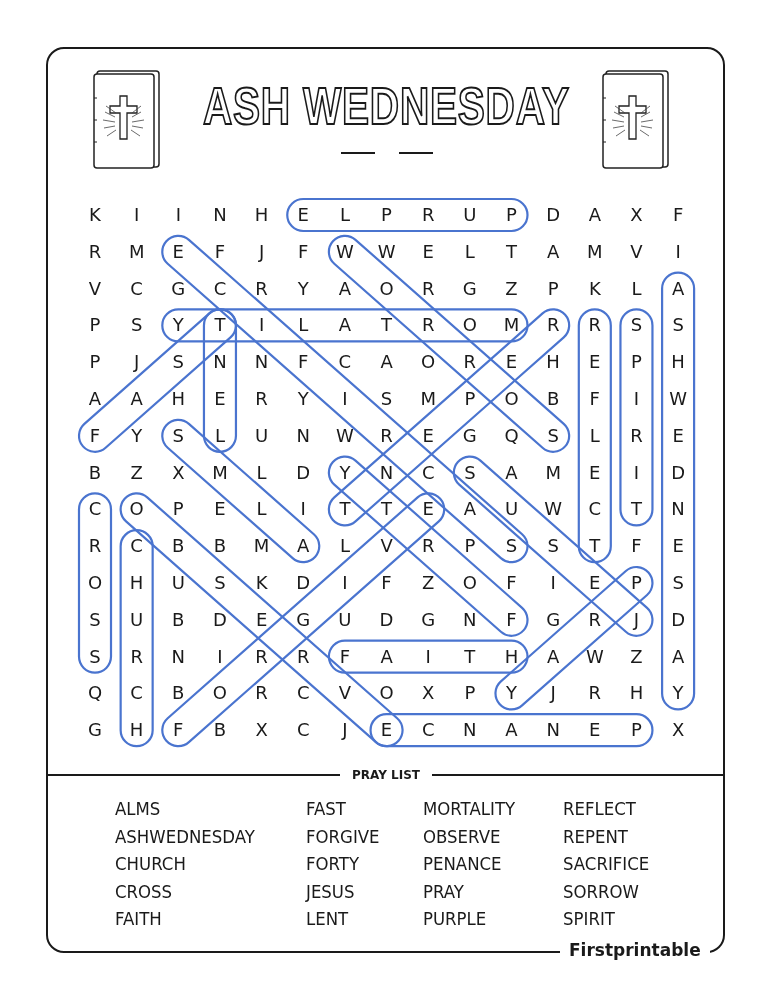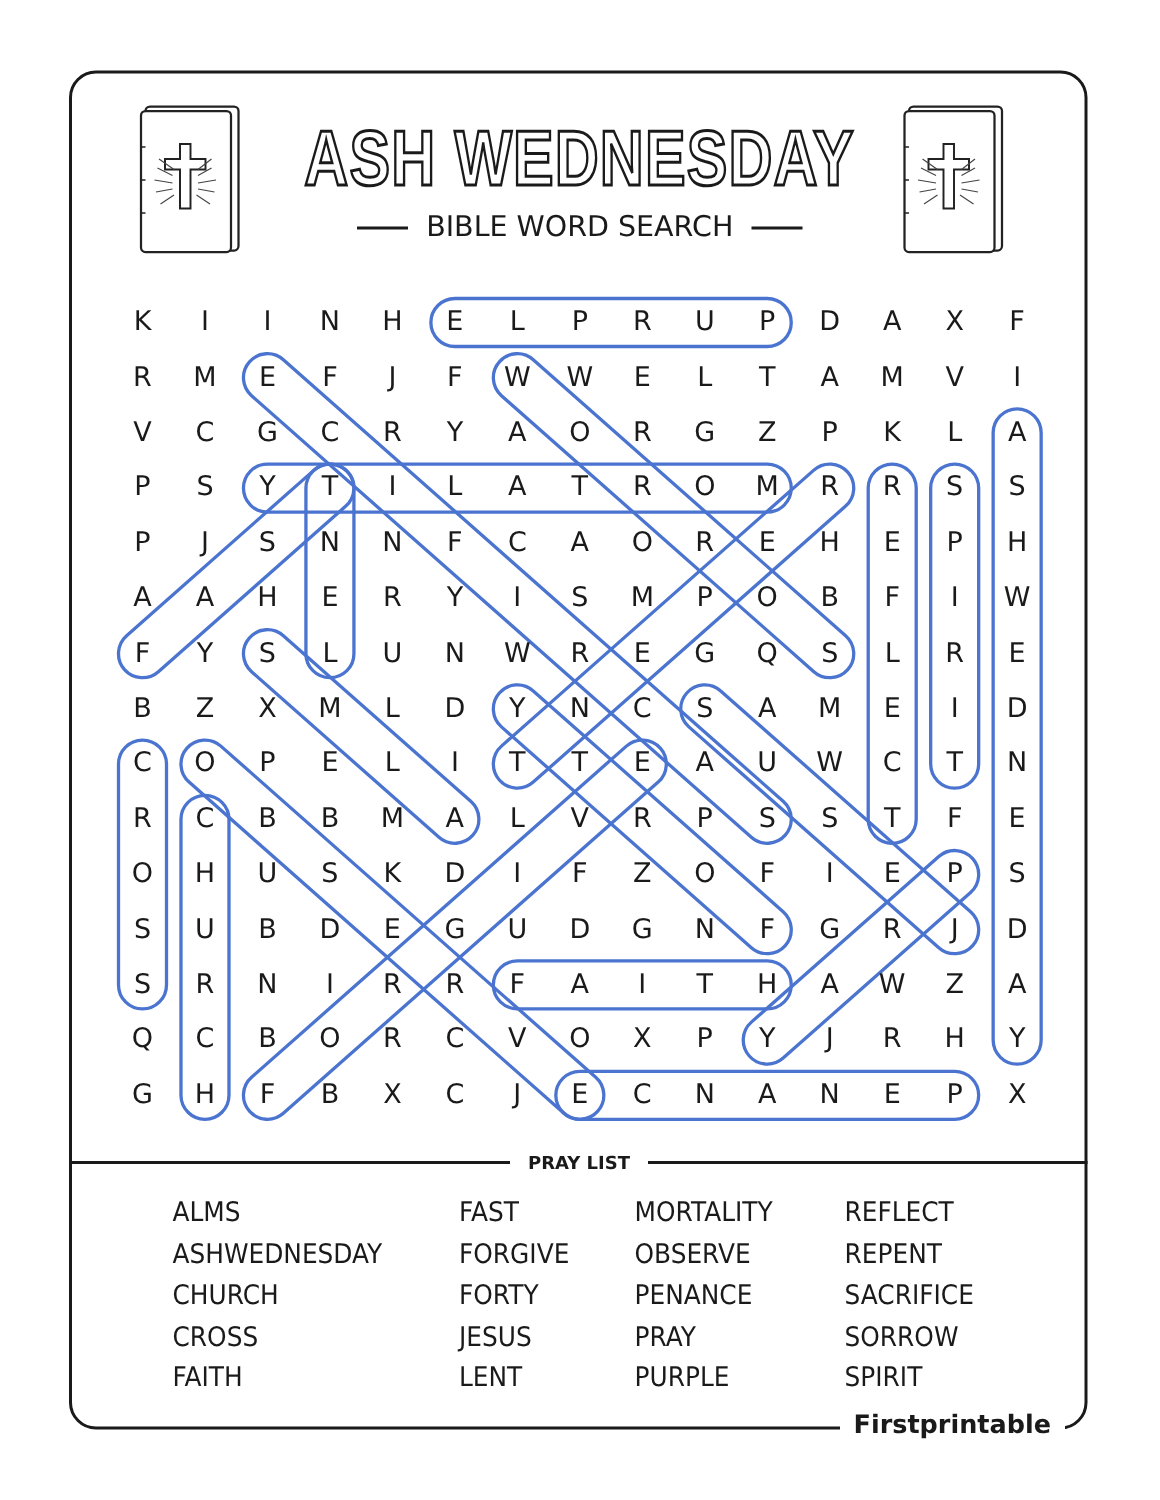--- a/index.html
+++ b/index.html
@@ -61,21 +61,21 @@
       <line x1="15" y1="38" x2="25" y2="45"></line>
     <line x1="50" y1="44" x2="41" y2="49"></line>
       <line x1="53" y1="52" x2="41" y2="54"></line>
       <line x1="52" y1="60" x2="41" y2="58"></line>
       <line x1="49" y1="68" x2="40" y2="62"></line>
       <line x1="50" y1="38" x2="41" y2="45"></line>
   </g>
 </svg>
 
 <div class="title">ASH WEDNESDAY</div>
-<div class="subtitle"><span class="dash"></span><span>BIBLE WORD SEARCH</span><span class="dash"></span></div>
+<div class="subtitle"><span class="dash"></span><span class="dash"></span></div>
 
 <div class="grid-area" id="grid">
     <svg class="hl" viewBox="0 0 773 760">
       <rect x="-16" y="-16" width="240.25" height="32" rx="16" ry="16" fill="none" stroke="#4a74cf" stroke-width="2.2" transform="translate(511.5,215) rotate(180)"></rect>
       <rect x="-16" y="-16" width="365.2" height="32" rx="16" ry="16" fill="none" stroke="#4a74cf" stroke-width="2.2" transform="translate(511.5,325.4) rotate(180)"></rect>
       <rect x="-16" y="-16" width="198.60000000000002" height="32" rx="16" ry="16" fill="none" stroke="#4a74cf" stroke-width="2.2" transform="translate(344.9,656.5999999999999) rotate(0)"></rect>
       <rect x="-16" y="-16" width="281.8999999999999" height="32" rx="16" ry="16" fill="none" stroke="#4a74cf" stroke-width="2.2" transform="translate(636.4499999999999,730.1999999999999) rotate(180)"></rect>
       <rect x="-16" y="-16" width="436.79999999999995" height="32" rx="16" ry="16" fill="none" stroke="#4a74cf" stroke-width="2.2" transform="translate(678.1,288.6) rotate(90)"></rect>
       <rect x="-16" y="-16" width="252.80000000000007" height="32" rx="16" ry="16" fill="none" stroke="#4a74cf" stroke-width="2.2" transform="translate(594.8,325.4) rotate(90)"></rect>
       <rect x="-16" y="-16" width="216" height="32" rx="16" ry="16" fill="none" stroke="#4a74cf" stroke-width="2.2" transform="translate(636.4499999999999,325.4) rotate(90)"></rect>

